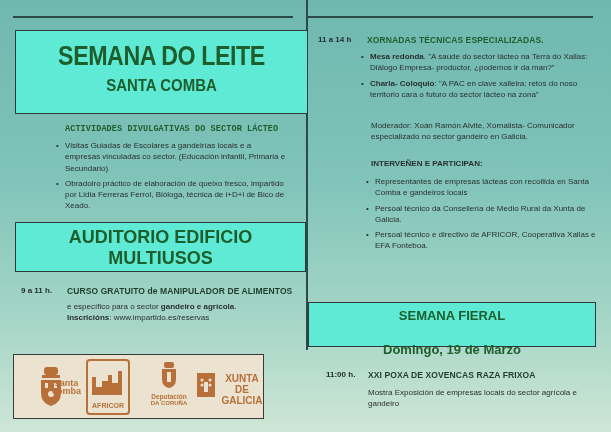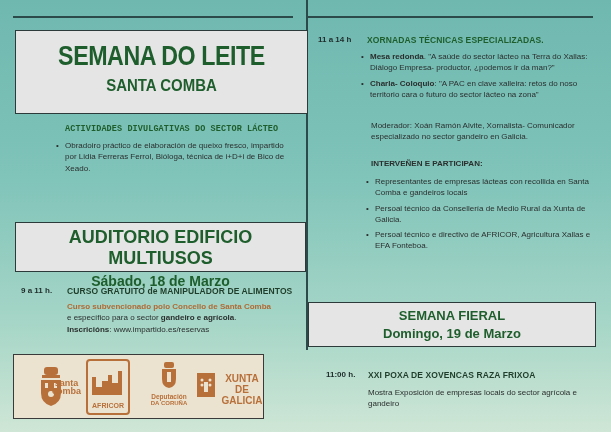--- a/index.html
+++ b/index.html
@@ -9,37 +9,37 @@
       font-family: "Liberation Sans", "DejaVu Sans", sans-serif;
       background: linear-gradient(180deg, #6fb8b0 0%, #7fc3b9 40%, #a6d6c7 75%, #cfe6d6 100%);
       color: #1f2b2a;
     }
     .hline-top { position: absolute; top: 16px; left: 13px; width: 280px; height: 2px; background: #2d4a4a; }
     .hline-top-r { position: absolute; top: 16px; left: 307px; width: 286px; height: 2px; background: #2d4a4a; }
     .vline-left { position: absolute; top: 0; left: 306px; width: 1.5px; height: 350px; background: #2d4a4a; }
 
     .box {
       position: absolute;
-      background: #e5e5e5;
+      background: #5eead4;
       border: 1.5px solid #2d3a3a;
       color: #1e5e2c;
       text-align: center;
       font-weight: bold;
     }
     .title-box { left: 15px; top: 30px; width: 293px; height: 84px; }
     .title-main { font-family: "Liberation Sans Narrow", "Liberation Sans", sans-serif; font-size: 27px; letter-spacing: -0.5px; margin-top: 10px; transform: scaleX(0.86); display: block; color: #1e5e2c; }
     .title-sub { font-size: 17px; margin-top: 4px; transform: scaleX(0.88); display: block; color: #1e5e2c; }
 
     .aud-box { left: 15px; top: 222px; width: 291px; height: 50px; }
     .aud-l1 { font-size: 18px; margin-top: 4px; display: block; }
     .aud-l2 { font-size: 14px; margin-top: 4px; display: block; }
 
     .rec-box { left: 308px; top: 302px; width: 288px; height: 45px; }
     .rec-l1 { font-size: 13px; margin-top: 5px; display: block; }
-    .rec-l2 { font-size: 13px; margin-top: 3px; display: block; }
+    .rec-l2 { font-size: 13px; margin-top: 19px; display: block; }
 
     .logo-box { left: 13px; top: 354px; width: 251px; height: 65px; background: #ebe3d0; border: 1.5px solid #3a3a3a; }
 
     .sec-title { position: absolute; color: #1e5e2c; font-weight: bold; font-size: 8.5px; letter-spacing: 0.1px; }
     .txt { position: absolute; font-size: 8px; line-height: 11.3px; color: #2a2f2e; }
     ul.bul { list-style: none; }
     ul.bul li { position: relative; padding-left: 9px; margin-bottom: 4px; }
     ul.bul li::before { content: "•"; position: absolute; left: 0; top: 0; font-size: 8px; }
     .time { position: absolute; font-size: 8px; font-weight: bold; color: #1f2b2a; }
     .orange { color: #b06a34; font-weight: bold; }
@@ -54,33 +54,32 @@
 <div class="hline-top-r"></div>
 
 <div class="box title-box">
   <span class="title-main">SEMANA DO LEITE</span>
   <span class="title-sub">SANTA COMBA</span>
 </div>
 
 <div class="sec-title" style="left:65px; top:124px;font-family:Liberation Mono, monospace;">ACTIVIDADES DIVULGATIVAS DO SECTOR LÁCTEO</div>
 <div class="txt" style="left:56px; top:140px; width:232px;">
   <ul class="bul">
+    <li>Visitas Guiadas de Escolares a gandeirías locais e a empresas vinculadas co sector. (Educación infantil, Primaria e Secundario)</li>
     <li>Obradoiro práctico de elaboración de queixo fresco, impartido por Lidia Ferreras Ferrol, Bióloga, técnica de i+D+i de Bico de Xeado.</li>
   </ul>
 </div>
 
 <div class="box aud-box">
   <span class="aud-l1">AUDITORIO EDIFICIO MULTIUSOS</span>
-  <span class="aud-l2">Sábado, 18 de Marzo</span>
 </div>
 
 <div class="time" style="left:21px; top:286px;">9 a 11 h.</div>
 <div class="sec-title" style="left:67px; top:286px; color:#1f3d2a;">CURSO GRATUITO de MANIPULADOR DE ALIMENTOS</div>
 <div class="txt" style="left:67px; top:301px; width:235px;">
-  <div class="orange">Curso subvencionado polo Concello de Santa Comba</div>
   <div><span>e específico para o sector </span><b>gandeiro e agrícola</b><span>.</span></div>
   <div><b>Inscricións</b><span>: www.impartido.es/reservas</span></div>
 </div>
 
 <div class="box logo-box">
 
   <div style="position:absolute; left:14px; top:10px; width:46px; height:44px;">
     <svg width="24" height="42" viewBox="0 0 24 42">
       <rect x="5" y="2" width="14" height="8" rx="3" fill="#b8703a"></rect>
       <rect x="3" y="10" width="18" height="3" fill="#b8703a"></rect>
@@ -132,21 +131,21 @@
     <li><b>Mesa redonda</b><span>. "A saúde do sector lácteo na Terra do Xallas: Diálogo Empresa- productor, ¿podemos ir da man?"</span></li>
     <li><b>Charla- Coloquio</b><span>: "A PAC en clave xalleira: retos do noso territorio cara o futuro do sector lácteo na zona"</span></li>
   </ul>
 </div>
 <div class="txt" style="left:371px; top:120px; width:225px;">Moderador: Xoán Ramón Alvite, Xornalista- Comunicador especializado no sector gandeiro en Galicia.</div>
 <div class="txt" style="left:371px; top:158px; font-weight:bold;">INTERVEÑEN E PARTICIPAN:</div>
 <div class="txt" style="left:366px; top:176px; width:235px;">
   <ul class="bul">
     <li>Representantes de empresas lácteas con recollida en Santa Comba e gandeiros locais</li>
     <li>Persoal técnico da Consellería de Medio Rural da Xunta de Galicia.</li>
-    <li>Persoal técnico e directivo de AFRICOR, Agricultura Xallas e EFA Fonteboa.</li>
+    <li>Persoal técnico e directivo de AFRICOR, Cooperativa Xallas e EFA Fonteboa.</li>
   </ul>
 </div>
 
 <div class="box rec-box">
   <span class="rec-l1">SEMANA FIERAL</span>
   <span class="rec-l2">Domingo, 19 de Marzo</span>
 </div>
 
 <div class="time" style="left:326px; top:370px;">11:00 h.</div>
 <div class="sec-title" style="left:368px; top:370px; color:#1f3d2a;">XXI POXA DE XOVENCAS RAZA FRIXOA</div>

